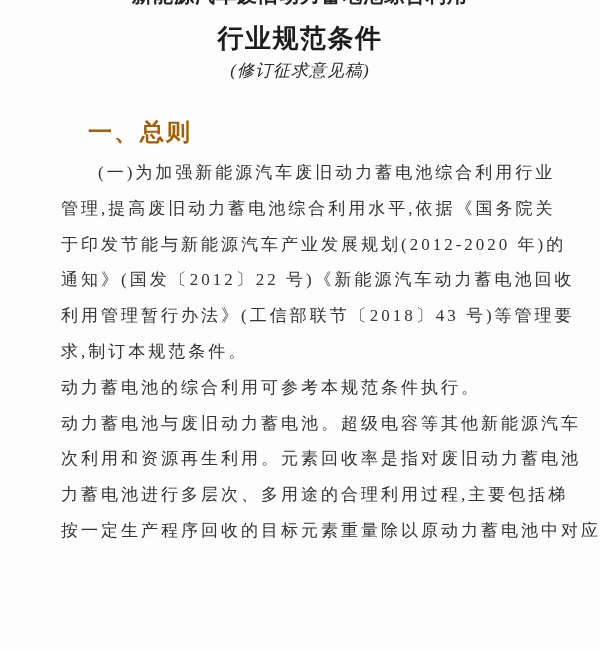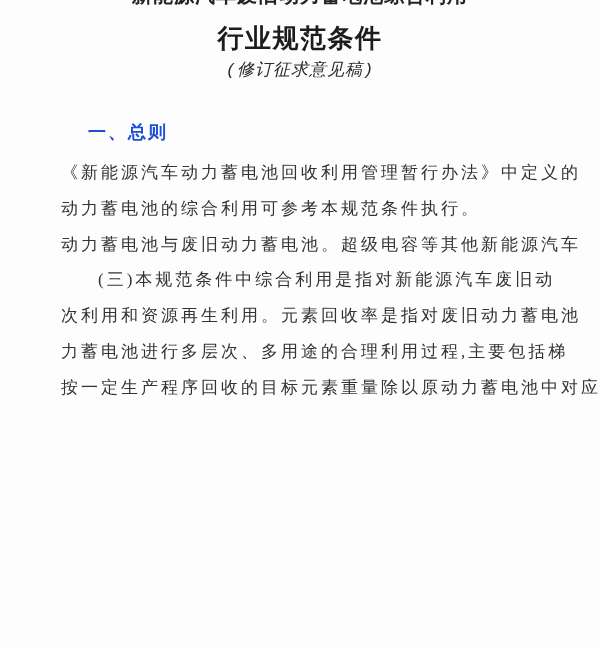--- a/index.html
+++ b/index.html
@@ -38,37 +38,37 @@
     line-height: 30px;
     letter-spacing: 1.5px;
     color: #1c1c1c;
   }
   .doc-subtitle {
     position: absolute;
     top: 60px;
     left: 0;
     width: 100%;
     text-align: center;
-    font-family: Liberation Mono, monospace;
+    font-family: Liberation Serif, serif;
     font-style: italic;
     font-size: 17px;
     line-height: 22px;
     letter-spacing: 1px;
     color: #2a2a2a;
   }
   .section-heading {
     position: absolute;
     top: 121px;
     left: 88px;
     font-family: "Liberation Sans", sans-serif;
     font-weight: bold;
-    font-size: 18px;
+    font-size: 24px;
     line-height: 22px;
     letter-spacing: 2px;
-    color: #1d4ed8;
+    color: #a16207;
   }
   .body-text {
     position: absolute;
     top: 155px;
     left: 61px;
     width: 479px;
   }
   .body-line {
     height: 35.8px;
     line-height: 35.8px;
@@ -94,28 +94,34 @@
   <div class="clipped-top-line">新能源汽车废旧动力蓄电池综合利用</div>
 
   <div class="doc-title">行业规范条件</div>
 
   <div class="doc-subtitle">(修订征求意见稿)</div>
 
   <div class="section-heading">一、总则</div>
 
   <div class="body-text">
 
+    <div>
+      <div class="body-line first">(一)为加强新能源汽车废旧动力蓄电池综合利用行业</div>
+      <div class="body-line">管理,提高废旧动力蓄电池综合利用水平,依据《国务院关</div>
+      <div class="body-line">于印发节能与新能源汽车产业发展规划(2012-2020 年)的</div>
+      <div class="body-line">通知》(国发〔2012〕22 号)《新能源汽车动力蓄电池回收</div>
+      <div class="body-line">利用管理暂行办法》(工信部联节〔2018〕43 号)等管理要</div>
+      <div class="body-line para-end">求,制订本规范条件。</div>
+    </div>
 
     <div>
-      <div class="body-line">《新能源汽车动力蓄电池回收利用管理暂行办法》中定义的</div>
       <div class="body-line para-end">动力蓄电池的综合利用可参考本规范条件执行。</div>
       <div class="body-line">动力蓄电池与废旧动力蓄电池。超级电容等其他新能源汽车</div>
     </div>
 
     <div>
-      <div class="body-line first">(三)本规范条件中综合利用是指对新能源汽车废旧动</div>
       <div class="body-line">次利用和资源再生利用。元素回收率是指对废旧动力蓄电池</div>
       <div class="body-line">力蓄电池进行多层次、多用途的合理利用过程,主要包括梯</div>
       <div class="body-line">按一定生产程序回收的目标元素重量除以原动力蓄电池中对应</div>
     </div>
 
   </div>
 </div>
 
 </body></html>

